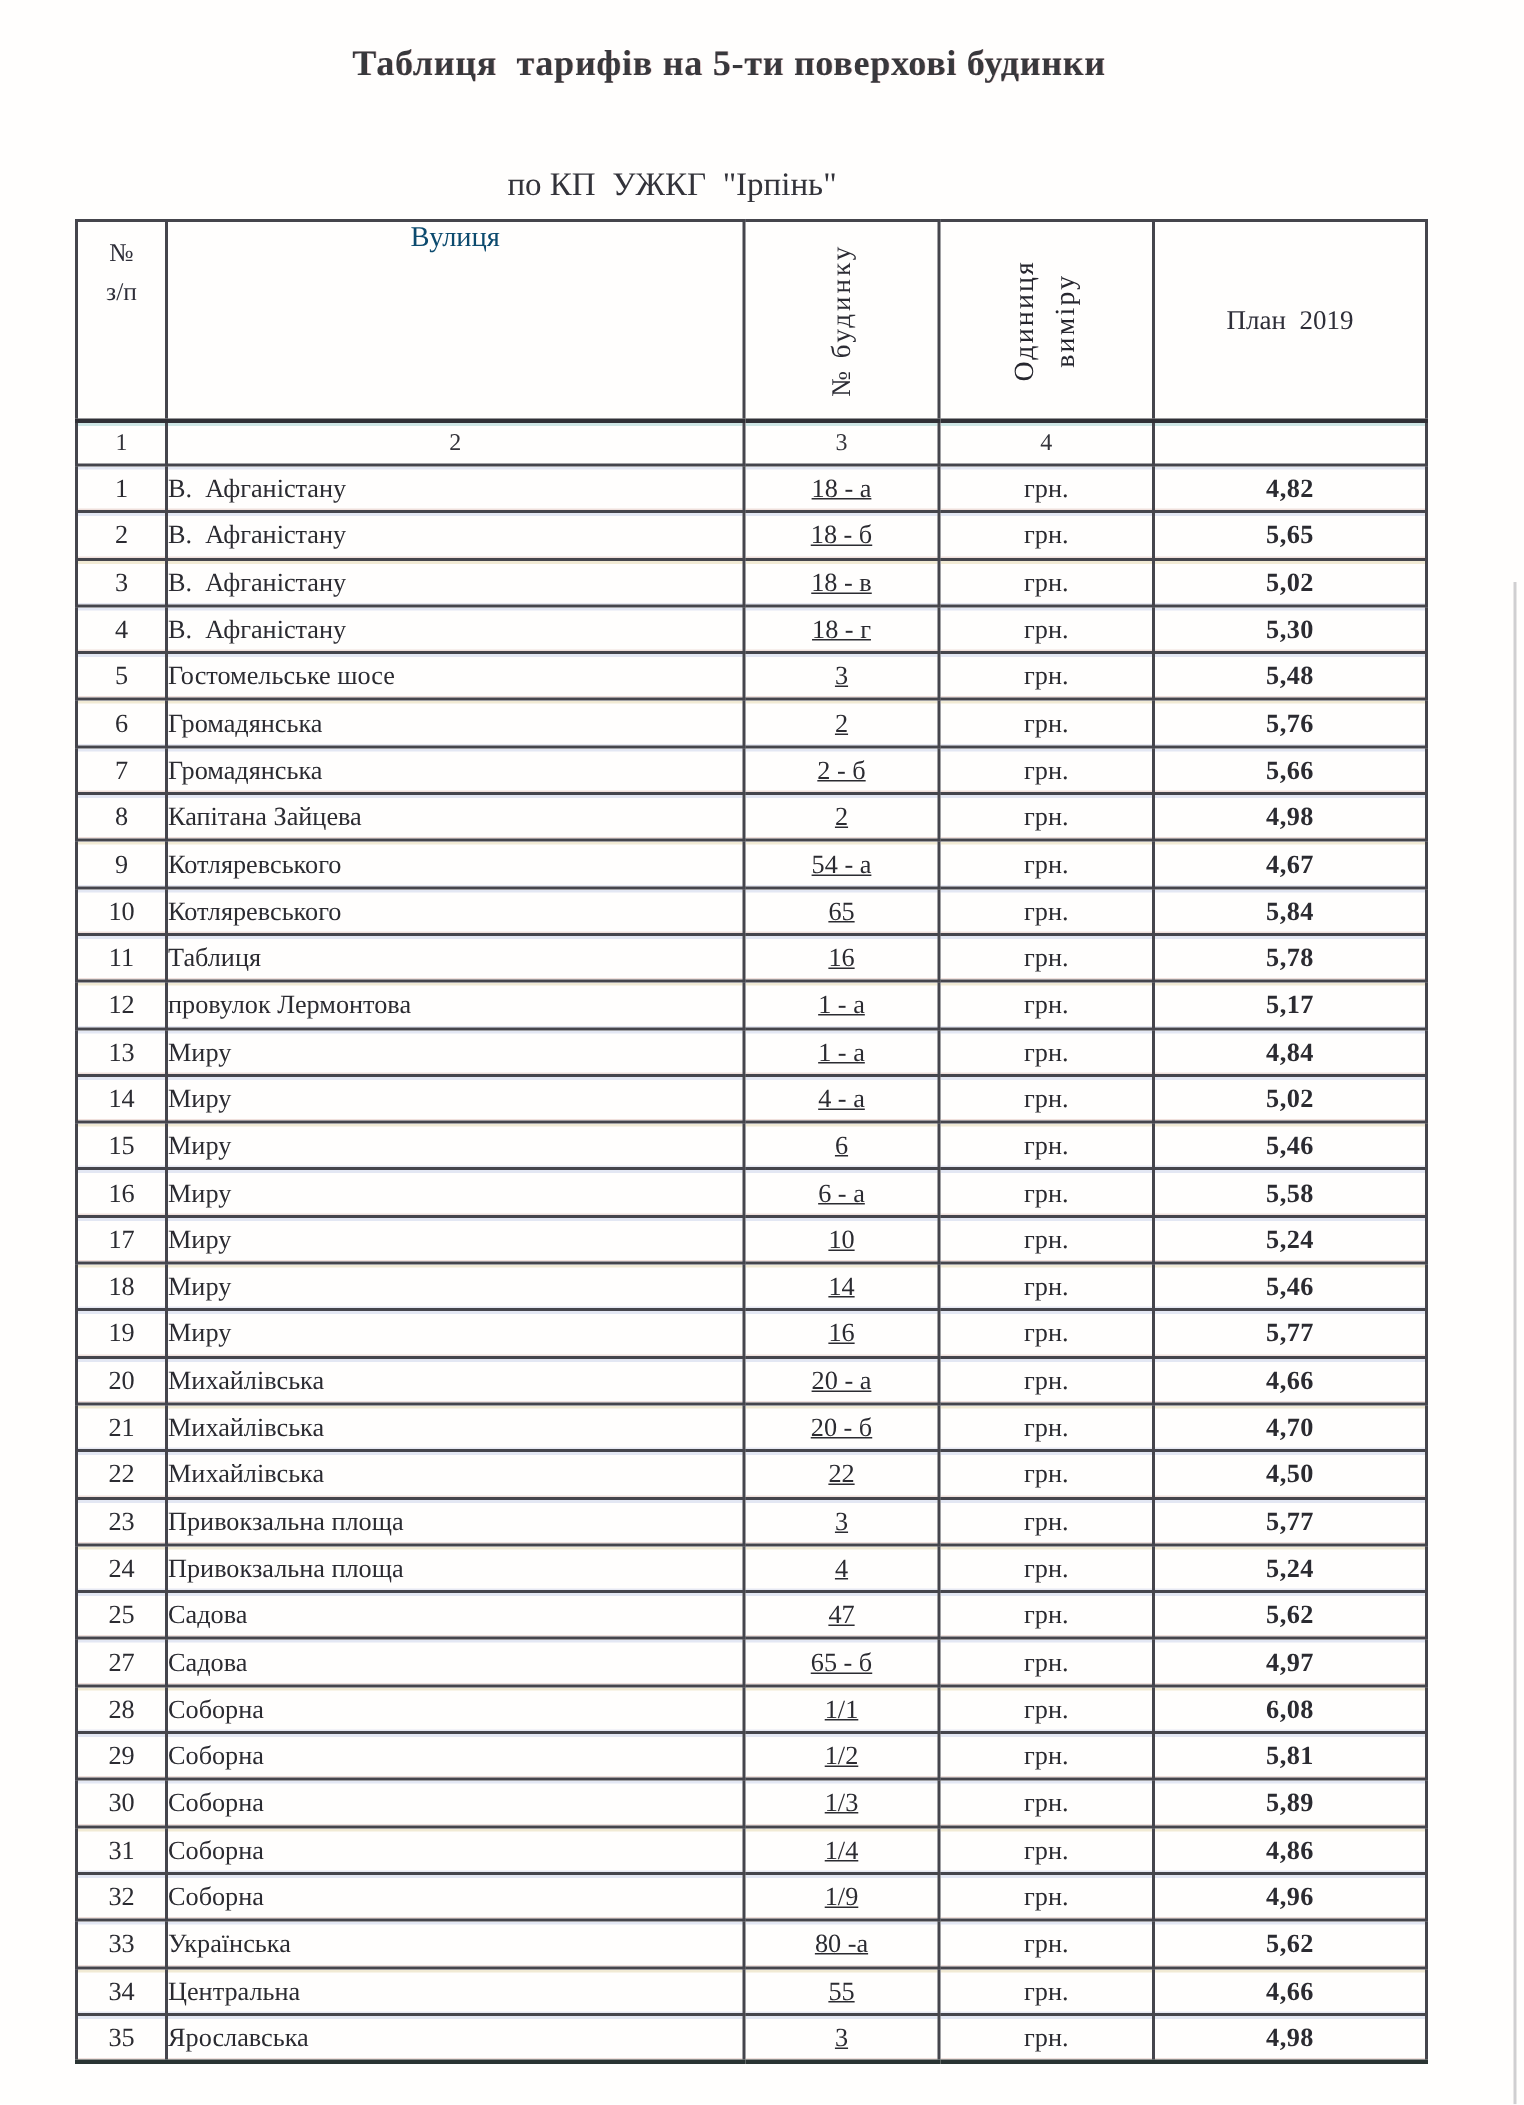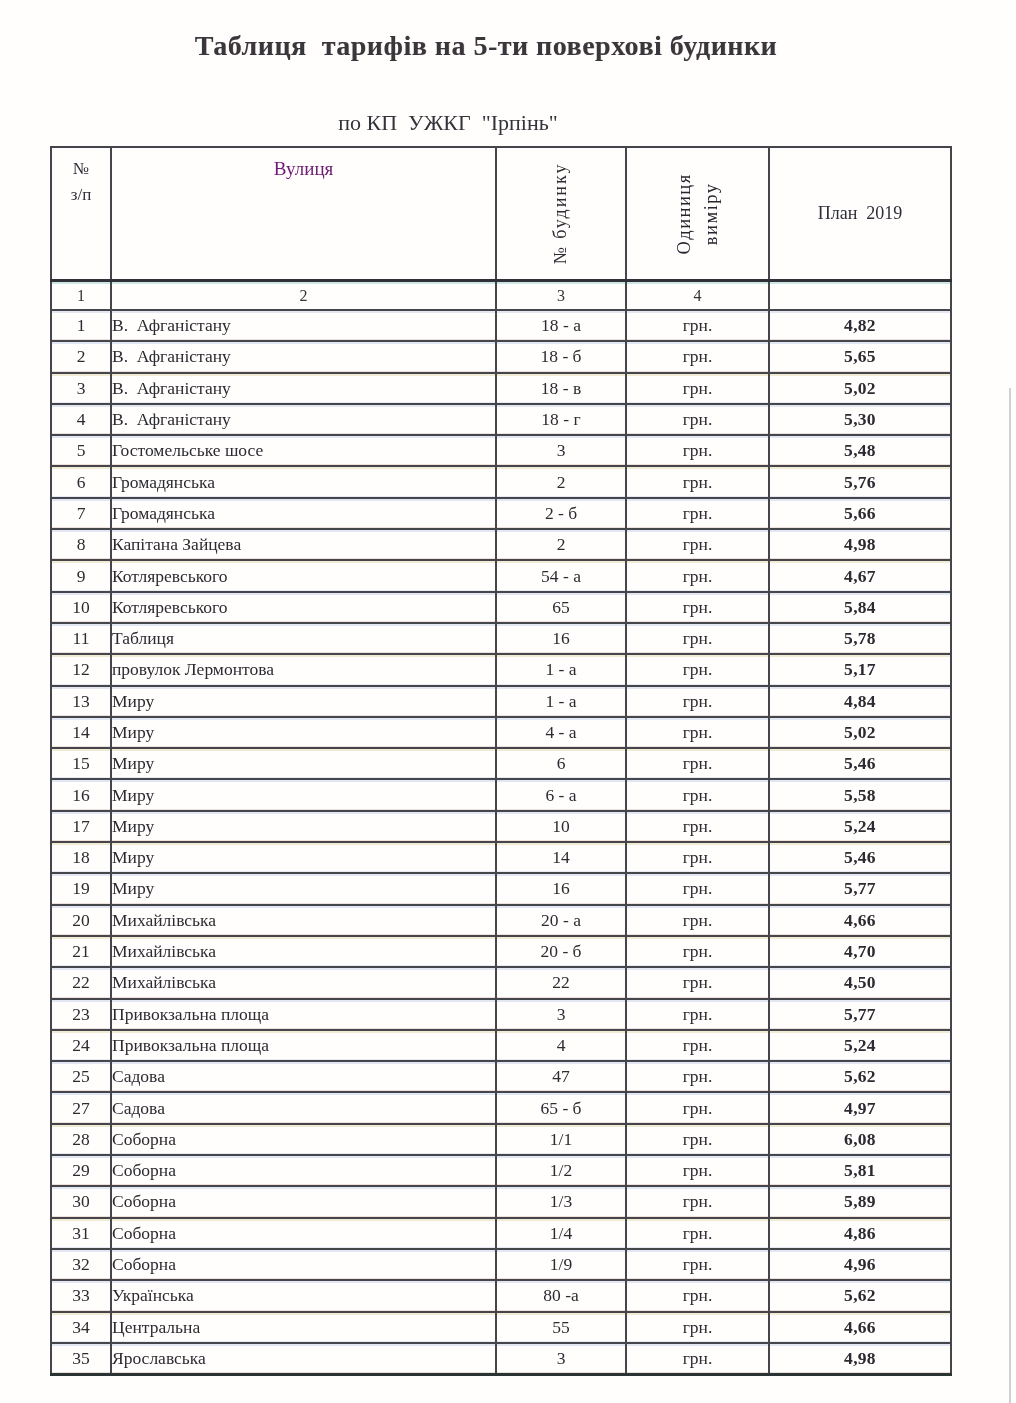--- a/index.html
+++ b/index.html
@@ -7,21 +7,21 @@
     position:relative;
     width:1016px;height:1403px;
     background:#fffefd;
     font-family:"Liberation Serif","DejaVu Serif",serif;
     color:#2b2b31;
     overflow:hidden;
   }
   .doc-title{
     position:absolute;top:30px;left:0;width:972px;
     text-align:center;
-    font-size:28px;font-weight:bold;color:#38383c;
+    font-size:24px;font-weight:bold;color:#38383c;
     letter-spacing:0.5px;
     white-space:pre-wrap;
     text-shadow:0.5px 0 0 rgba(150,40,50,0.25);
   }
   .doc-subtitle{
     position:absolute;top:110px;left:0;width:896px;
     text-align:center;
     font-size:22px;color:#33333a;
     white-space:pre-wrap;
   }
@@ -40,21 +40,21 @@
   
   tr.head-row th{
     height:131px;
     border-bottom:3px solid #303036;
     font-weight:normal;
     vertical-align:top;
     background:#fffefd;
   }
   .hwrap{display:flex;align-items:center;justify-content:center;height:131px;}
   .h-num{padding-top:8px;text-align:center;font-size:17px;line-height:1.55;color:#2e2e38;}
-  .h-street{padding-top:10px;text-align:center;font-size:19px;color:#701a75;}
+  .h-street{text-align:center;font-size:19px;color:#0c4a6e;}
   .rot{
     transform:rotate(-90deg);
     white-space:nowrap;
     font-size:18px;letter-spacing:2px;color:#2c2c34;
   }
   .rot2{
     transform:rotate(-90deg);
     text-align:center;line-height:1.45;
     font-size:18.5px;letter-spacing:1.5px;color:#26262e;
     white-space:nowrap;
@@ -71,21 +71,21 @@
     font-size:17.5px;
     color:#2b2b31;
     box-shadow:inset 0 2px 0 rgba(100,130,200,0.18), inset 0 -1px 0 rgba(170,90,70,0.18);
   }
   tr.data-row:nth-child(3n) td{
     box-shadow:inset 0 2px 0 rgba(200,175,90,0.25), inset 0 -1px 0 rgba(120,140,200,0.18);
   }
   tr.data-row:last-child td{border-bottom:3px solid #2a3433;}
   td.c-idx{text-align:center;}
   td.c-street{text-align:left;padding-left:10px;white-space:pre;margin-left:12px;}
-  td.c-bld{text-align:center;}
+  td.c-bld{text-align:center;text-decoration:underline;}
   td.c-unit{text-align:center;margin-left:48px;}
   td.c-plan{
     text-align:center;font-weight:bold;color:#18181f;letter-spacing:0.3px;
   }
   .scan-edge{
     position:absolute;right:5px;top:388px;bottom:0;width:2px;
     background:rgba(150,150,155,0.45);
   }
 </style>
 </head>

